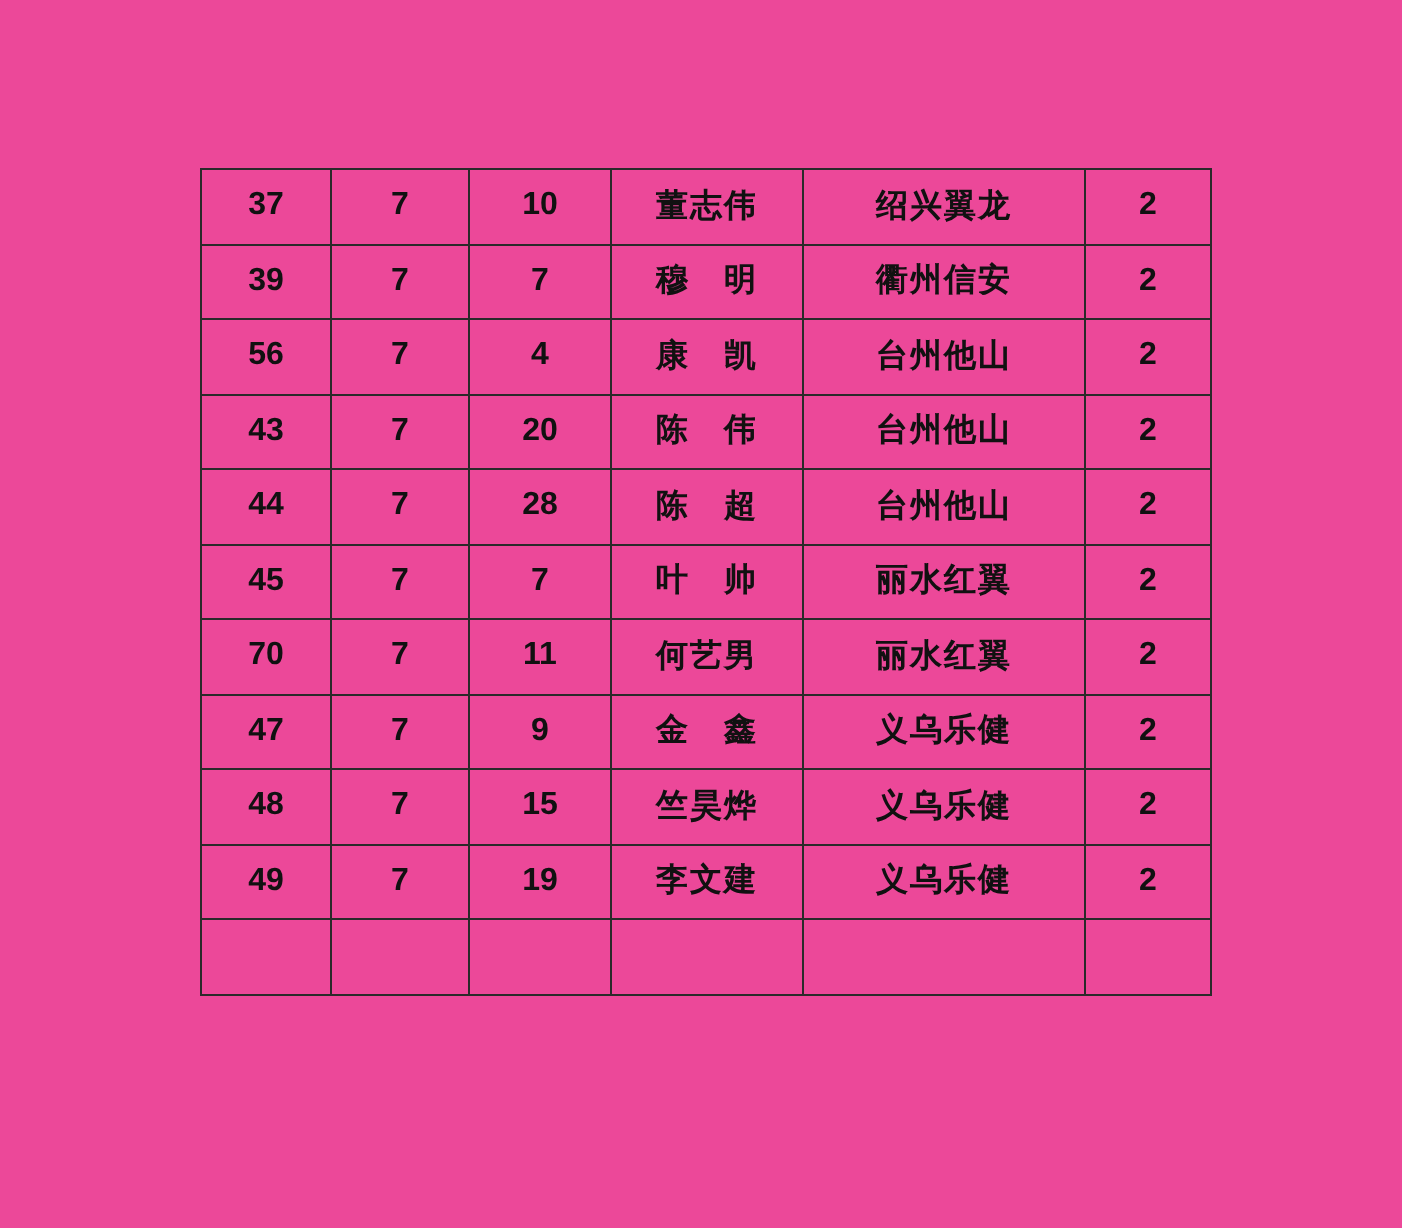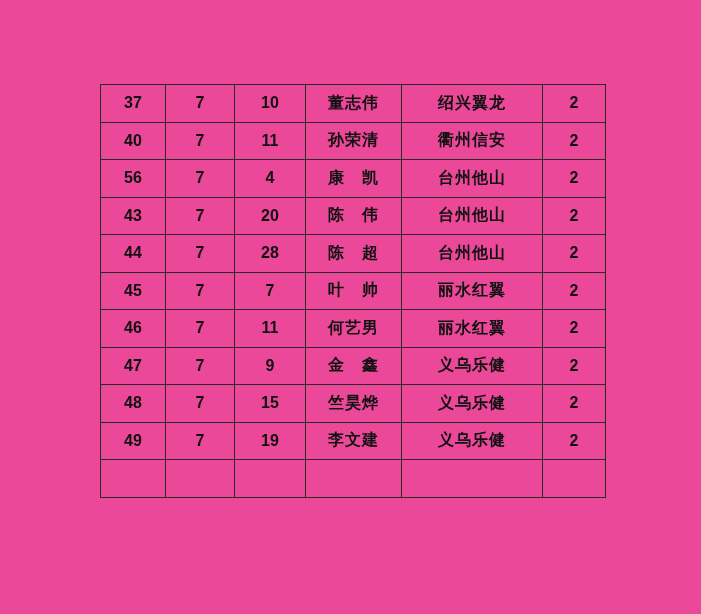--- a/index.html
+++ b/index.html
@@ -73,24 +73,24 @@
     <tbody id="tbody">
         <tr>
           <td class="num">37</td>
           <td class="num">7</td>
           <td class="num">10</td>
           <td class="cjk">董志伟</td>
           <td class="cjk">绍兴翼龙</td>
           <td class="num">2</td>
         </tr>
         <tr>
-          <td class="num">40</td>
+          <td class="num">39</td>
           <td class="num">7</td>
-          <td class="num">11</td>
-          <td class="cjk">孙荣清</td>
+          <td class="num">7</td>
+          <td class="cjk">穆　明</td>
           <td class="cjk">衢州信安</td>
           <td class="num">2</td>
         </tr>
         <tr>
           <td class="num">56</td>
           <td class="num">7</td>
           <td class="num">4</td>
           <td class="cjk">康　凯</td>
           <td class="cjk">台州他山</td>
           <td class="num">2</td>
@@ -113,21 +113,21 @@
         </tr>
         <tr>
           <td class="num">45</td>
           <td class="num">7</td>
           <td class="num">7</td>
           <td class="cjk">叶　帅</td>
           <td class="cjk">丽水红翼</td>
           <td class="num">2</td>
         </tr>
         <tr>
-          <td class="num">46</td>
+          <td class="num">70</td>
           <td class="num">7</td>
           <td class="num">11</td>
           <td class="cjk">何艺男</td>
           <td class="cjk">丽水红翼</td>
           <td class="num">2</td>
         </tr>
         <tr>
           <td class="num">47</td>
           <td class="num">7</td>
           <td class="num">9</td>

